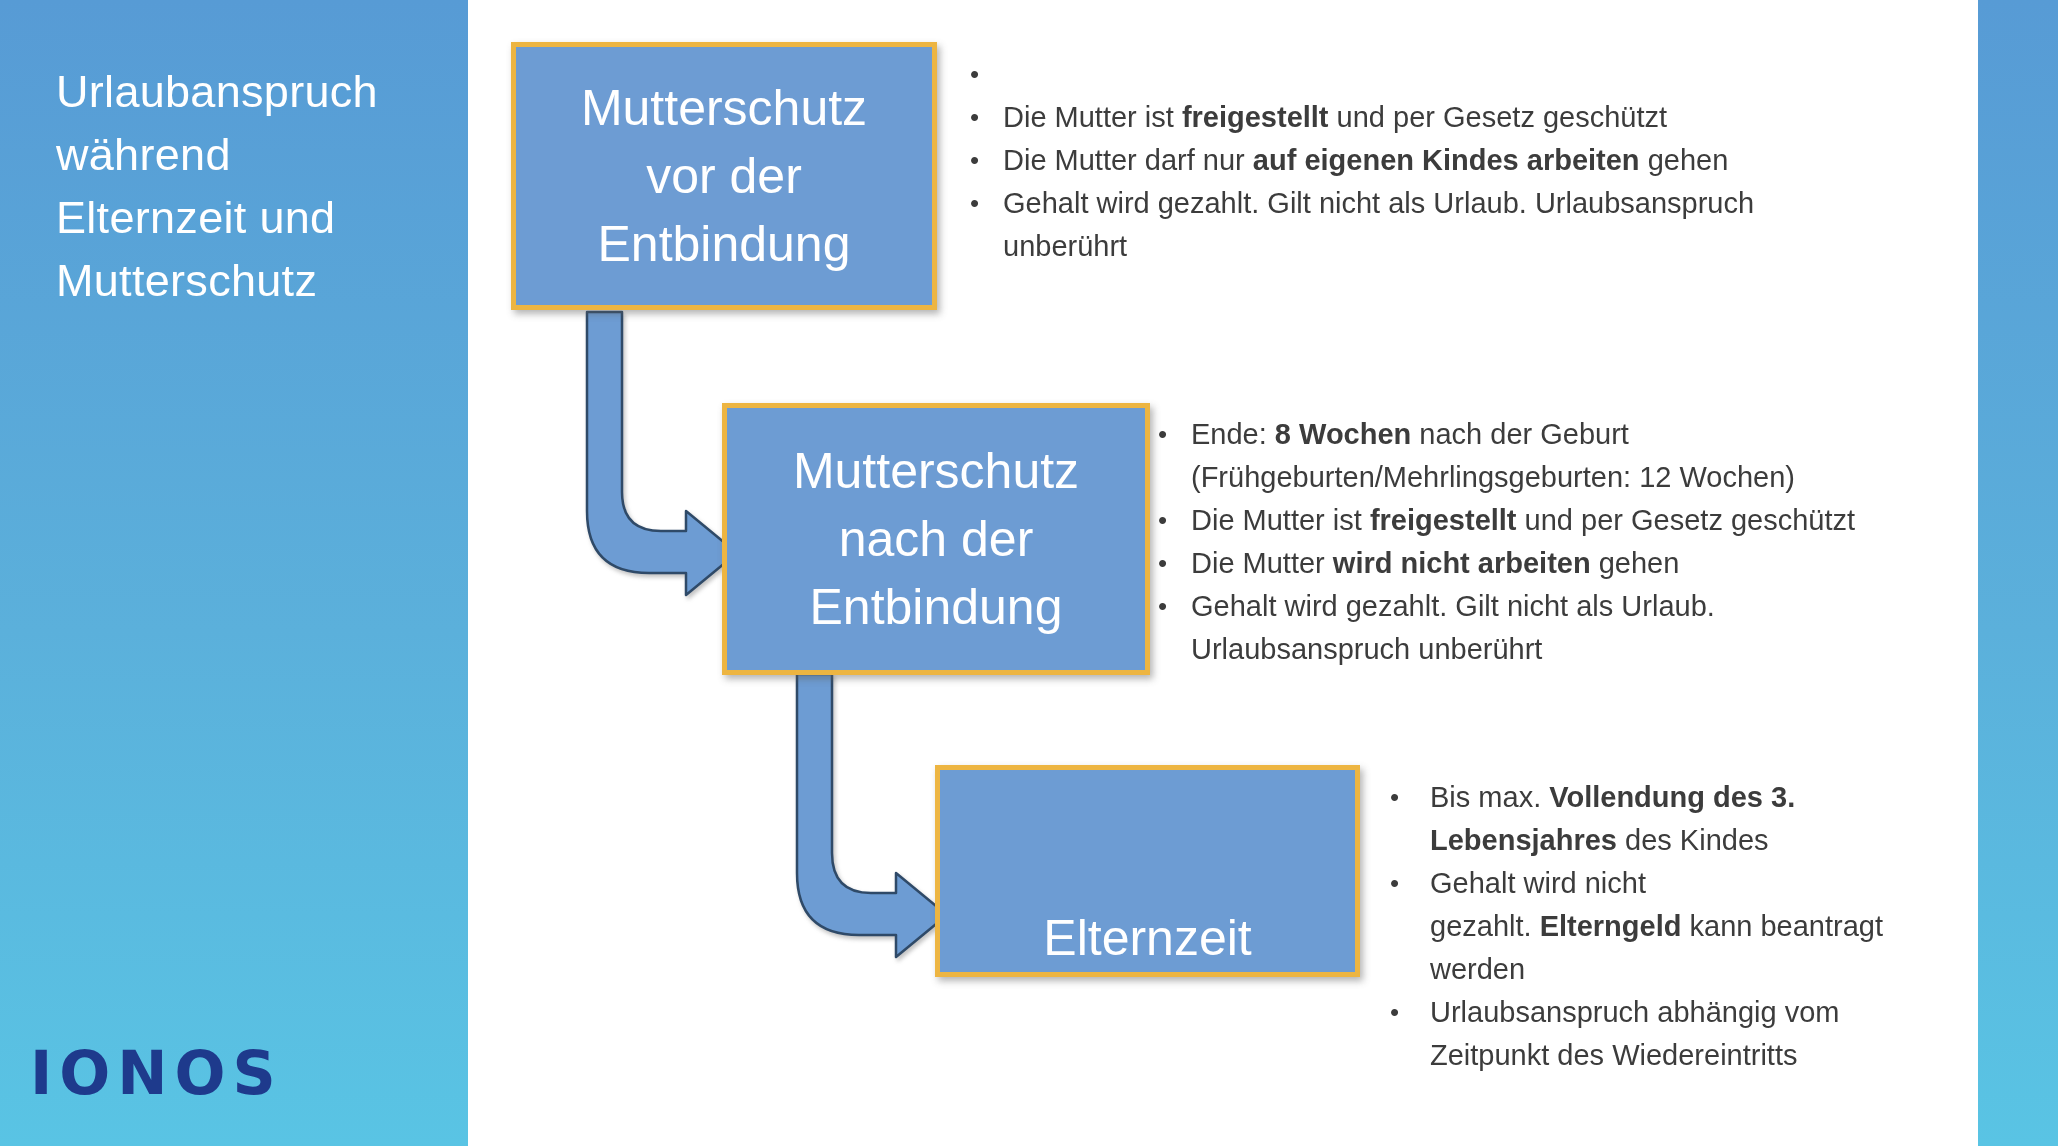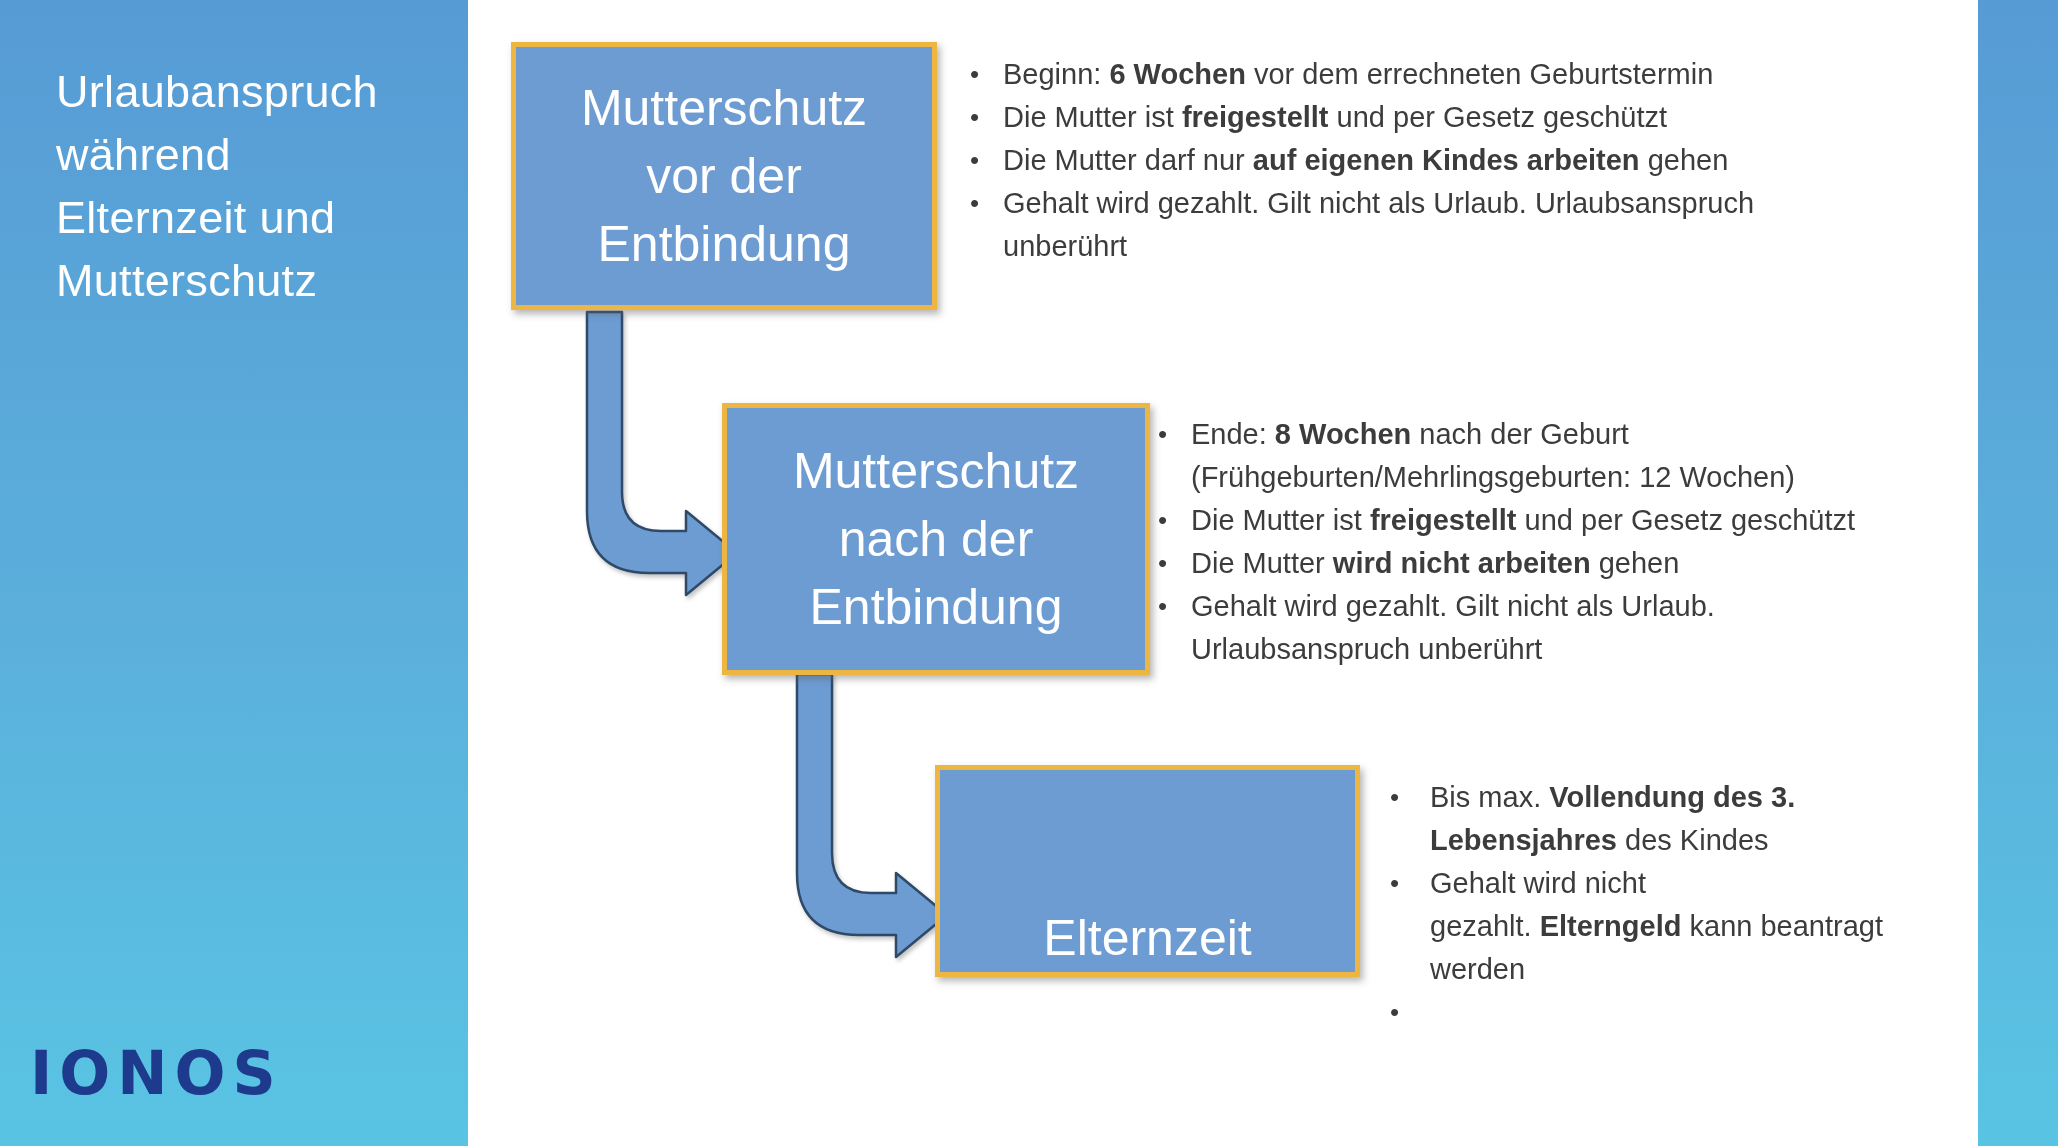--- a/index.html
+++ b/index.html
@@ -63,21 +63,20 @@
 nach der
 Entbindung</span>
   </div>
   <div class="flowbox box3">
     <span>Elternzeit</span>
   </div>
 
   <div class="blist" style="left:970px;top:53px;width:1000px;--dot:33px;">
       <div class="li">
         <span class="dot">•</span>
-        <span class="btext">Beginn: <b>6 Wochen</b> vor dem errechneten Geburtstermin</span>
       </div>
       <div class="li">
         <span class="dot">•</span>
         <span class="btext">Die Mutter ist <b>freigestellt</b> und per Gesetz geschützt</span>
       </div>
       <div class="li">
         <span class="dot">•</span>
         <span class="btext">Die Mutter darf nur <b>auf eigenen Kindes arbeiten</b> gehen</span>
       </div>
       <div class="li">
@@ -113,16 +112,18 @@
 Lebensjahres</b> des Kindes</span>
       </div>
       <div class="li">
         <span class="dot">•</span>
         <span class="btext">Gehalt wird nicht
 gezahlt. <b>Elterngeld</b> kann beantragt
 werden</span>
       </div>
       <div class="li">
         <span class="dot">•</span>
+        <span class="btext">Urlaubsanspruch abhängig vom
+Zeitpunkt des Wiedereintritts</span>
       </div>
     </div>
 
 </div>
 
 </body></html>

